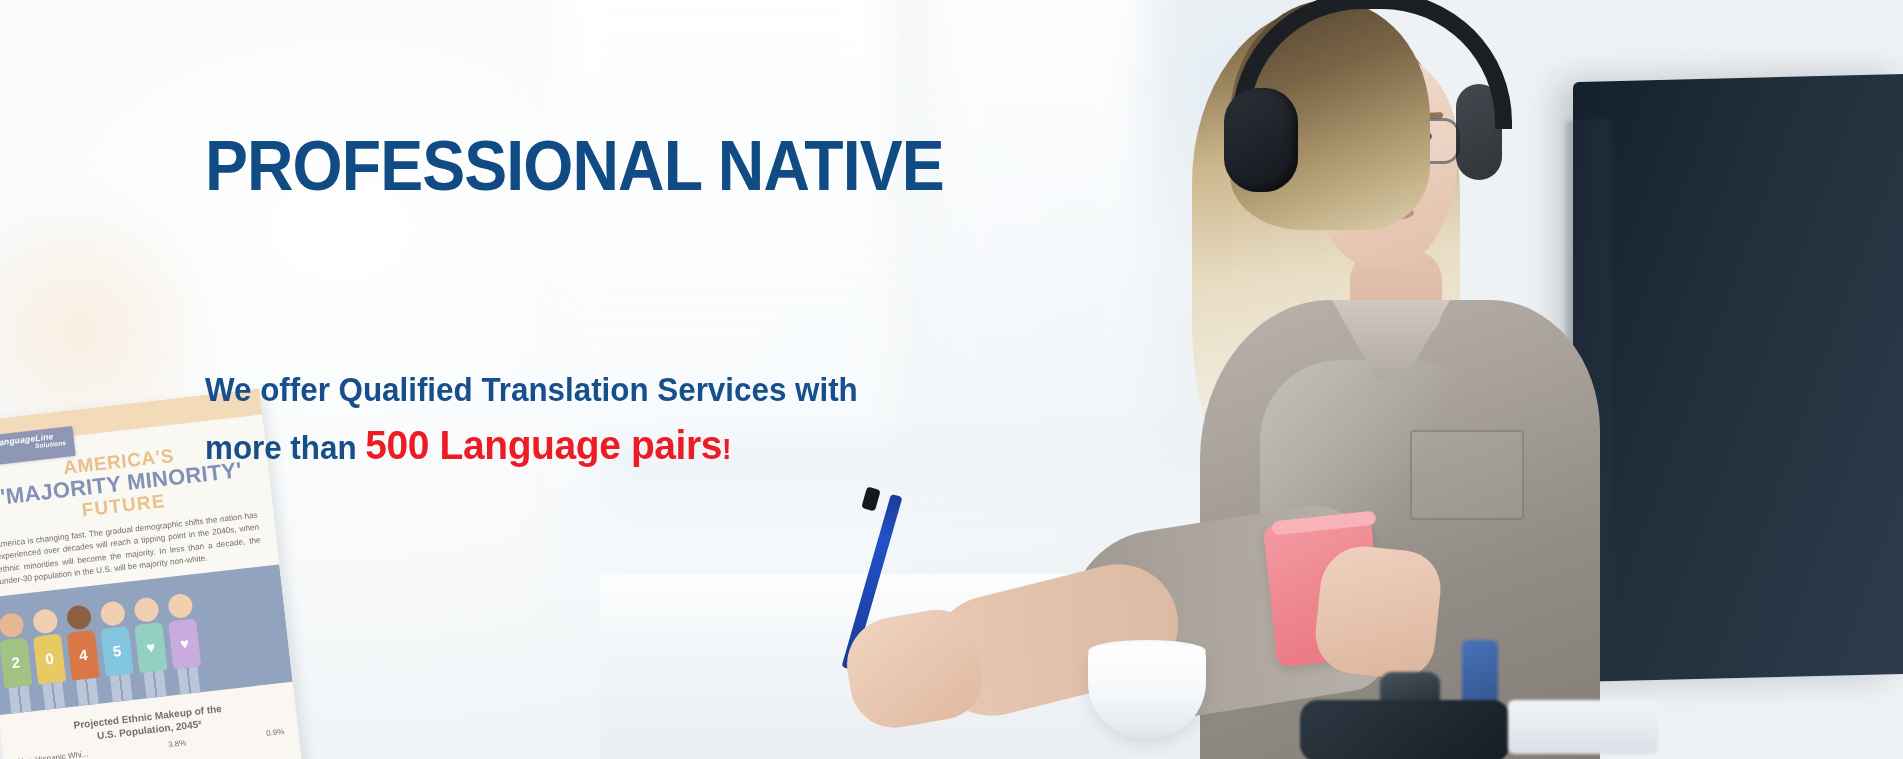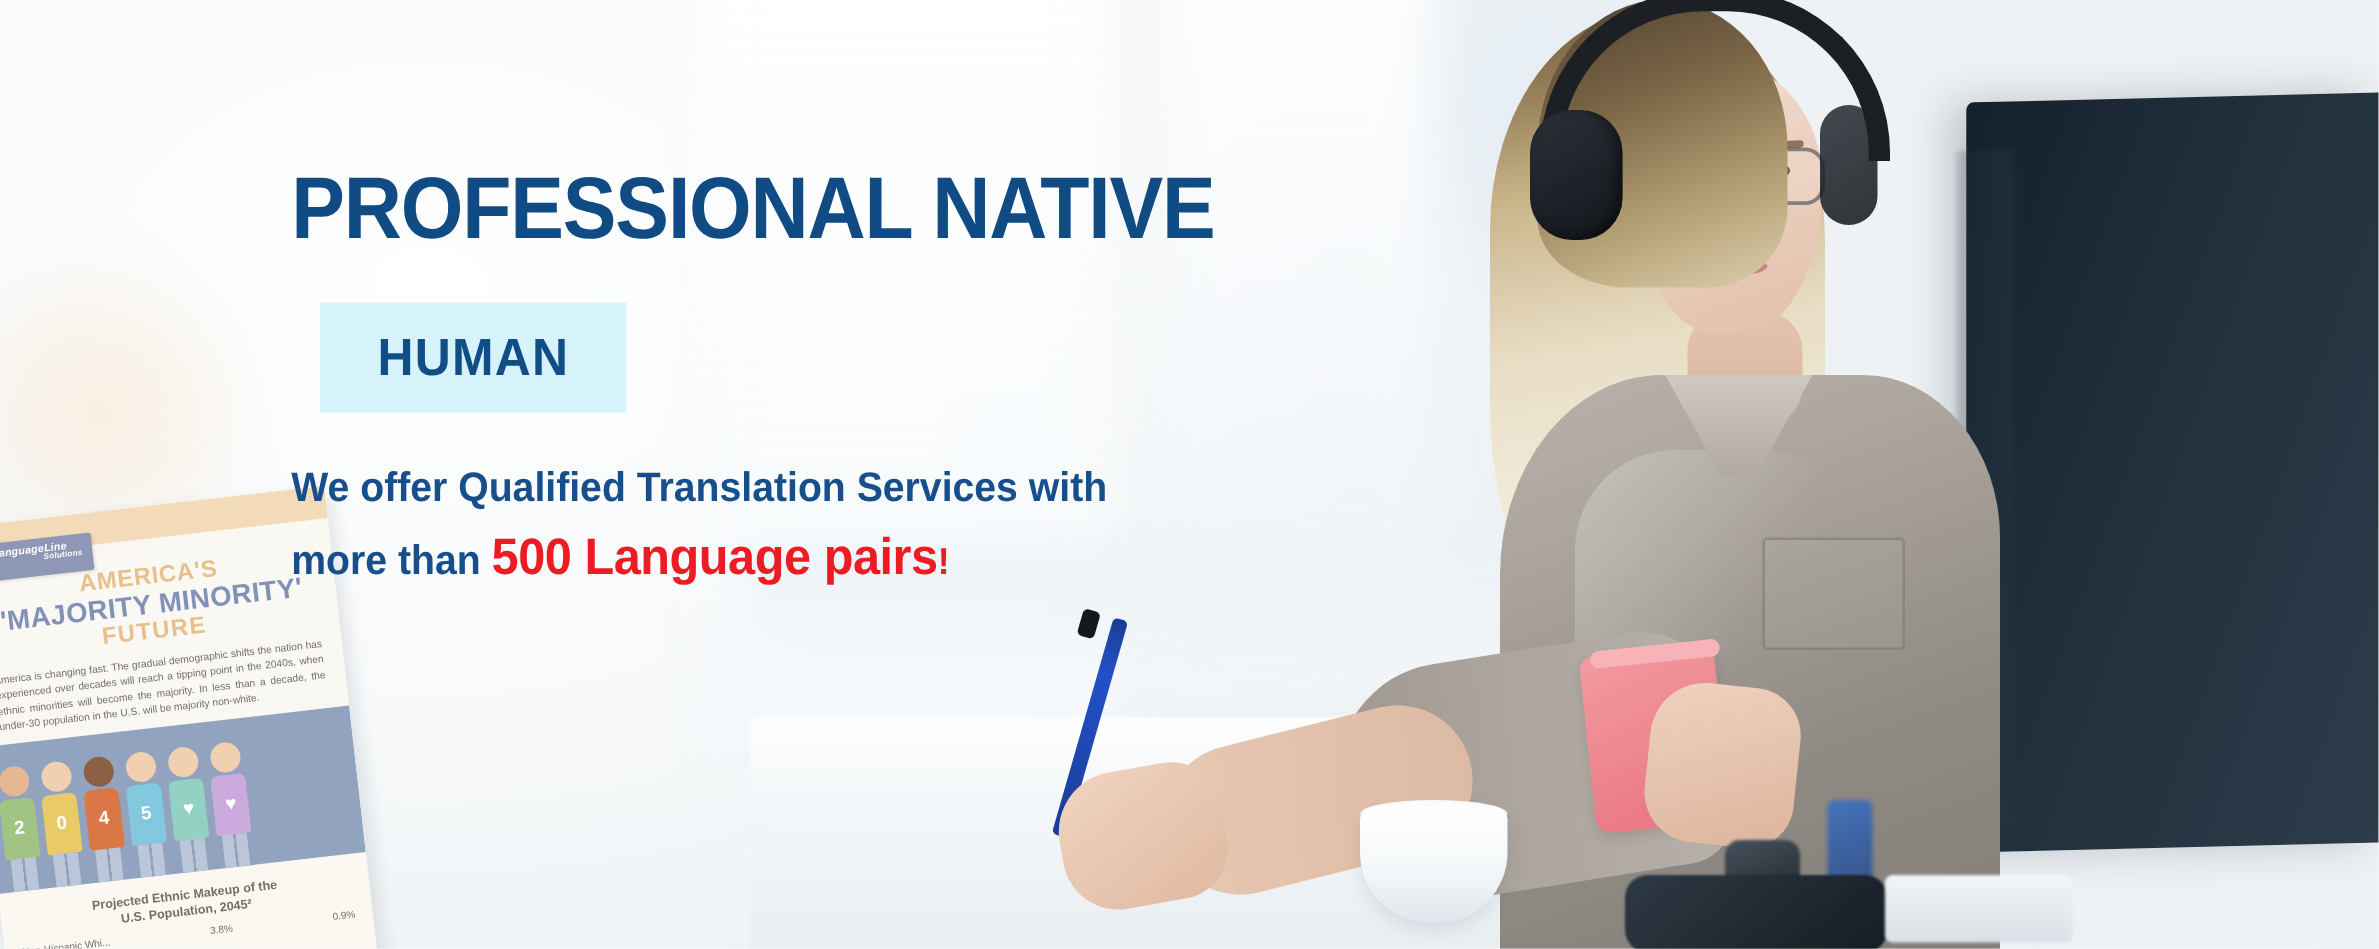--- a/index.html
+++ b/index.html
@@ -271,21 +271,21 @@
   .info-foot{
     padding:12px 14px 0 14px;text-align:center;color:#6f6a63;
   }
   .info-foot .ft{font-size:10px;font-weight:bold;line-height:1.3;}
   .info-stats{
     display:flex;justify-content:space-between;padding:6px 14px 0 14px;
     color:#6f6a63;font-size:8px;
   }
 
   
-  .content{position:absolute;left:0;top:0;width:1100px;height:641px;margin-left:28px;}
+  .content{position:absolute;left:0;top:0;width:1100px;height:641px;}
 
   .headline{
     position:absolute;left:205px;top:131px;
     color:#104b84;
     font-family:"Liberation Sans Narrow","Liberation Sans",sans-serif;
     font-weight:bold;
     font-size:70px;
     letter-spacing:-1px;
     line-height:1;
     transform:scaleX(.92);
@@ -444,23 +444,20 @@
       <span>3.8%</span>
       <span>0.9%</span>
     </div>
   </div>
 
   <div class="content">
 
     <div class="headline">PROFESSIONAL NATIVE</div>
 
     <div class="badge-row">
-      <div class="badge-light">
-        <span>HUMAN</span>
-      </div>
     </div>
 
     <div class="subhead">
       <span>We offer Qualified Translation Services with</span>
       <span class="line2">
         <span>more than </span><span class="hl">500 Language pairs</span><span class="bang">!</span>
       </span>
     </div>
 
   </div>

